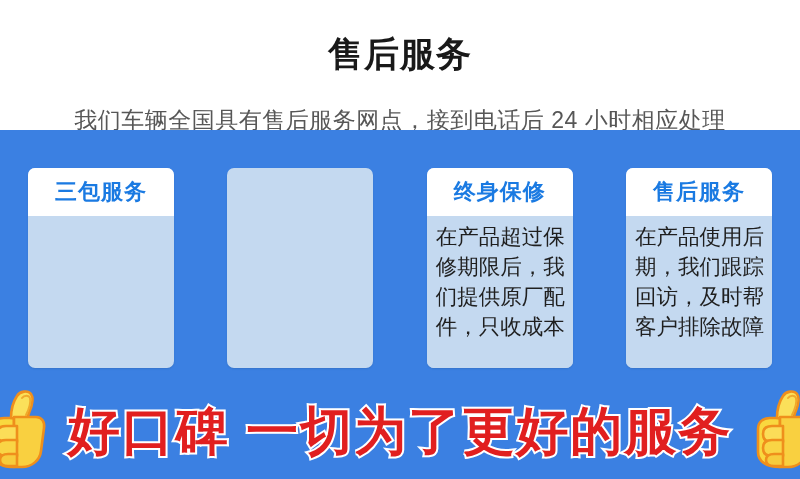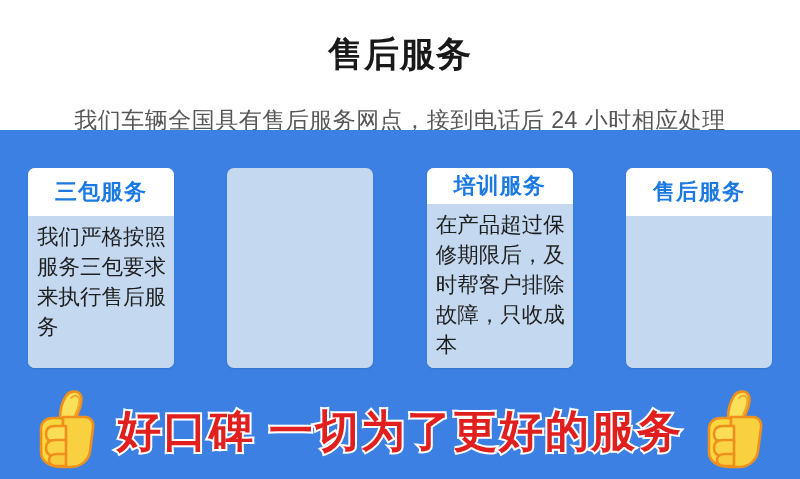--- a/index.html
+++ b/index.html
@@ -121,21 +121,21 @@
     align-items: center;
     justify-content: center;
     gap: 18px;
   }
   .thumb {
     width: 66px;
     height: 84px;
     flex: 0 0 auto;
   }
   .slogan-text {
-    font-size: 44px;
+    font-size: 52px;
     line-height: 54px;
     font-weight: bold;
     color: #e11f1f;
     letter-spacing: 2px;
     white-space: nowrap;
     -webkit-text-stroke: 4px #ffffff;
     paint-order: stroke fill;
     text-shadow:
       0 0 0 #ffffff,
       1px 1px 0 rgba(255,255,255,0.9);
@@ -152,40 +152,40 @@
   </div>
 
   <div class="blue-band">
 
     <div class="cards">
 
       <div class="card">
         <div class="card-header">
           <span class="card-title">三包服务</span>
         </div>
+      </div>
+
+      <div class="card">
+      </div>
+
+      <div class="card">
+        <div class="card-header">
+          <span class="card-title">终身保修</span>
+        </div>
         <div class="card-body">
-          <span class="card-text">我们严格按照服务三包要求来执行售后服务</span>
-        </div>
-      </div>
-
-      <div class="card">
-      </div>
-
-      <div class="card">
-        <div class="card-header">
-          <span class="card-title">培训服务</span>
-        </div>
-        <div class="card-body">
-          <span class="card-text">在产品超过保修期限后，及时帮客户排除故障，只收成本</span>
+          <span class="card-text">在产品超过保修期限后，我们提供原厂配件，只收成本</span>
         </div>
       </div>
 
       <div class="card">
         <div class="card-header">
           <span class="card-title">售后服务</span>
+        </div>
+        <div class="card-body">
+          <span class="card-text">在产品使用后期，我们跟踪回访，及时帮客户排除故障</span>
         </div>
       </div>
 
     </div>
 
     <div class="slogan">
 
       <span class="thumb">
         <svg viewBox="0 0 66 84" width="66" height="84" xmlns="http://www.w3.org/2000/svg">
           <g stroke="#ef8f1c" stroke-width="2.6" stroke-linejoin="round" stroke-linecap="round">

